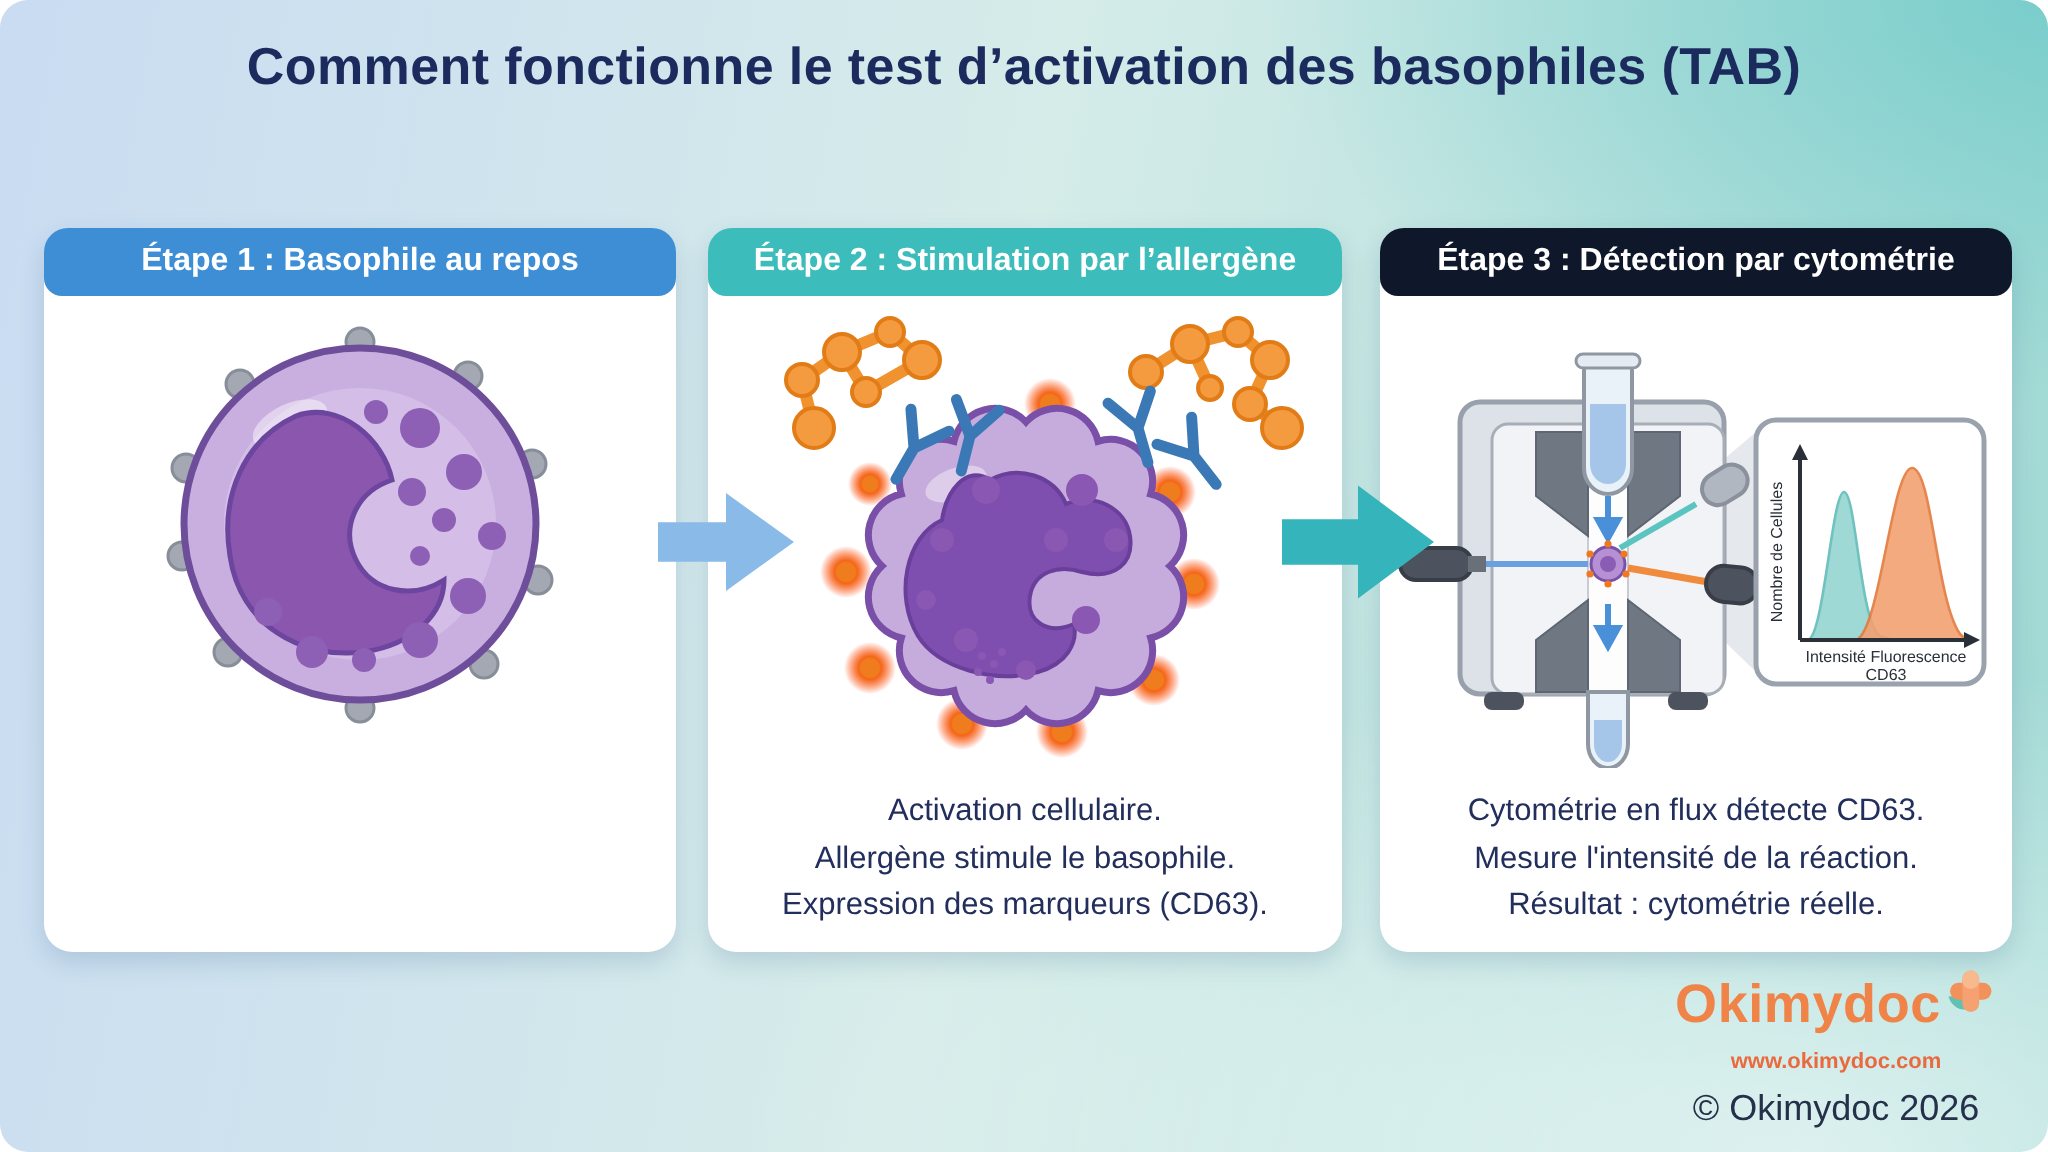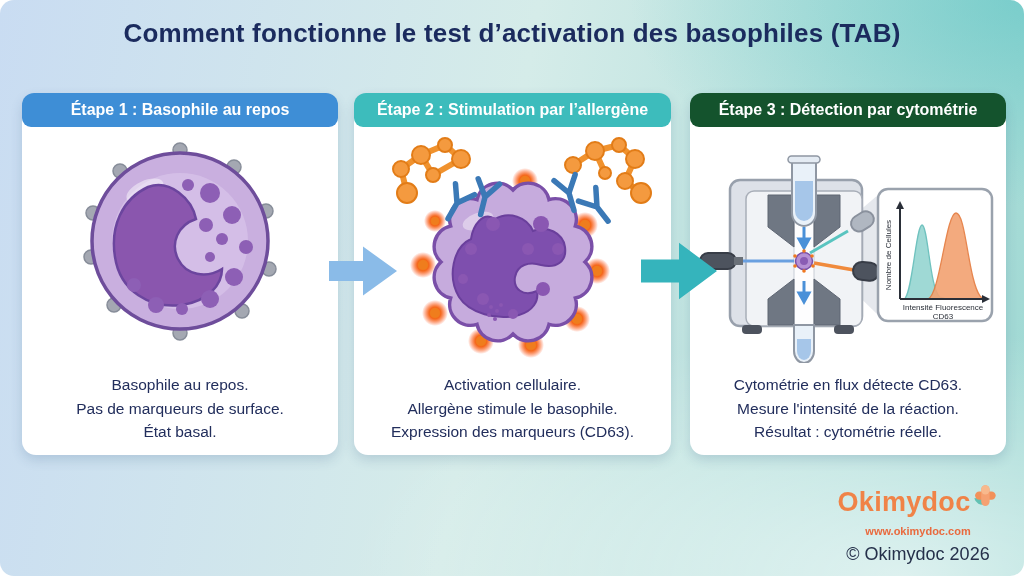--- a/index.html
+++ b/index.html
@@ -3,26 +3,26 @@
 <meta charset="utf-8">
 <style>
   html,body{margin:0;padding:0;background:#ffffff;font-family:"Liberation Sans",sans-serif;}
   .canvas{position:relative;width:1024px;height:576px;border-radius:14px;overflow:hidden;
     background:
       radial-gradient(120% 95% at 88% 100%, rgba(255,255,255,.60) 0%, rgba(255,255,255,0) 45%),
       radial-gradient(70% 65% at 100% 0%, rgba(84,194,194,.55) 0%, rgba(84,194,194,0) 55%),
       linear-gradient(100deg,#c9dcf2 0%,#d5ece9 48%,#9ed8d3 100%);}
   .title{position:absolute;top:18px;left:0;right:0;text-align:center;font-size:26px;font-weight:700;
     color:#1b2b5e;letter-spacing:.2px;}
-  .card{position:absolute;top:93px;height:362px;background:#ffffff;border-radius:14px;
+  .card{position:absolute;top:114px;height:362px;background:#ffffff;border-radius:14px;
     box-shadow:0 5px 12px rgba(45,85,125,.18);}
   .card1{left:22px;width:316px}.card2{left:354px;width:317px}.card3{left:690px;width:316px}
   .card-header{position:absolute;top:0;left:0;right:0;height:34px;border-radius:12px 12px 9px 9px;
     display:flex;align-items:center;justify-content:center;color:#fff;font-weight:700;font-size:16px;}
-  .h1{background:#3e8ed6}.h2{background:#3dbcbc}.h3{background:#14532d}
+  .h1{background:#3e8ed6}.h2{background:#3dbcbc}.h3{background:#0f172a}
   .card-illus{position:absolute;top:36px;left:0;right:0;height:234px;}
   .card-illus svg{display:block;margin:0 auto;}
   .card-text{position:absolute;left:6px;right:6px;bottom:12px;text-align:center;color:#222e5c;
     font-size:15.5px;line-height:1.5;font-weight:500;}
   .arrow{position:absolute;clip-path:polygon(0% 31%,50% 31%,50% 3%,100% 50%,50% 97%,50% 69%,0% 69%);}
   .arrow1{left:329px;top:245px;width:68px;height:52px;background:#8abbe8;}
   .arrow2{left:641px;top:241px;width:76px;height:60px;background:#35b4bc;}
   .note{position:absolute;left:28px;top:490px;width:692px;height:66px;background:#f3f9fe;
     border:3px solid #5b9bdc;border-radius:15px;display:flex;flex-direction:column;justify-content:center;
     text-align:center;color:#1e2b58;font-size:16.5px;line-height:1.45;font-weight:500;}
@@ -73,25 +73,20 @@
             <circle cx="146" cy="96" r="7"></circle>
           <circle cx="150" cy="128" r="5"></circle>
             <circle cx="174" cy="148" r="9"></circle>
             <circle cx="150" cy="170" r="9"></circle>
           <circle cx="122" cy="180" r="6"></circle>
             <circle cx="96" cy="176" r="8"></circle>
             <circle cx="74" cy="156" r="7"></circle>
         </g>
       </svg>
     </div>
-    <div class="card-text">
-      <div>Basophile au repos.</div>
-      <div>Pas de marqueurs de surface.</div>
-      <div>État basal.</div>
-    </div>
   </div>
 
   <div class="card card2">
     <div class="card-header h2">Étape 2 : Stimulation par l’allergène</div>
     <div class="card-illus">
       <svg width="280" height="232" viewBox="0 0 280 232">
         <defs>
           <radialGradient id="glowGrad">
             <stop offset="0%" stop-color="#ff8a2a"></stop>
             <stop offset="45%" stop-color="#f4600f" stop-opacity="0.95"></stop>

